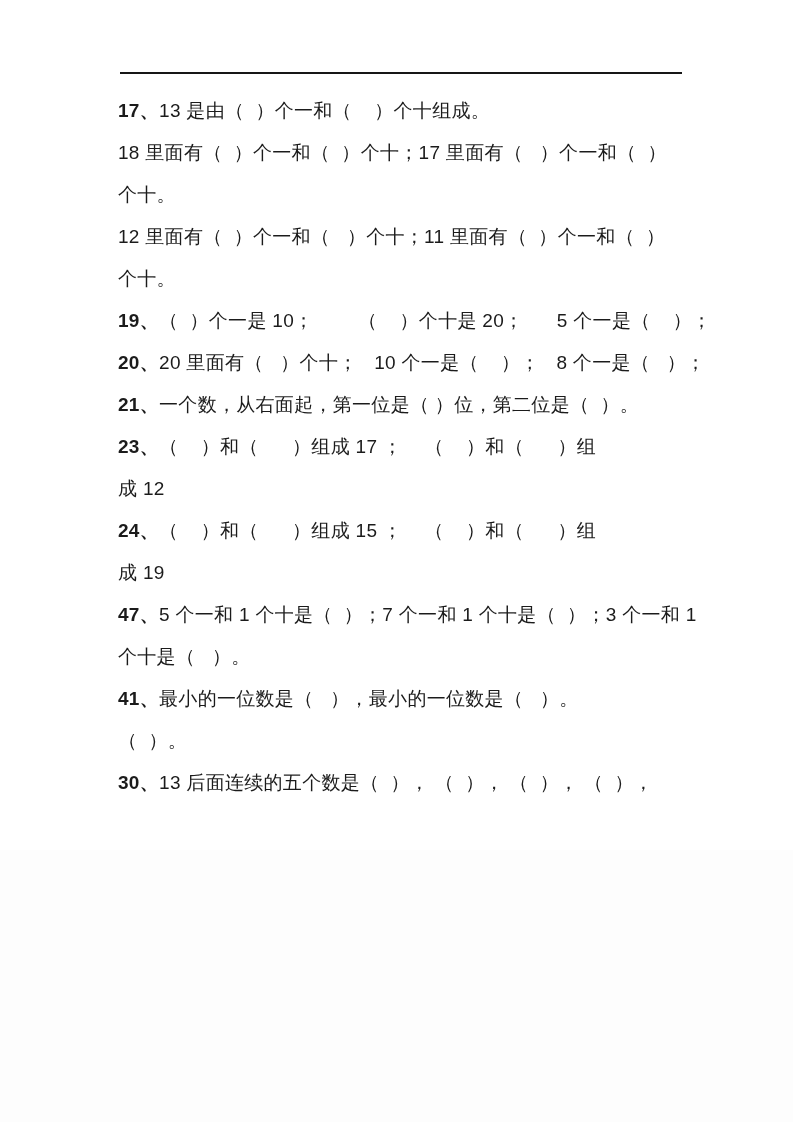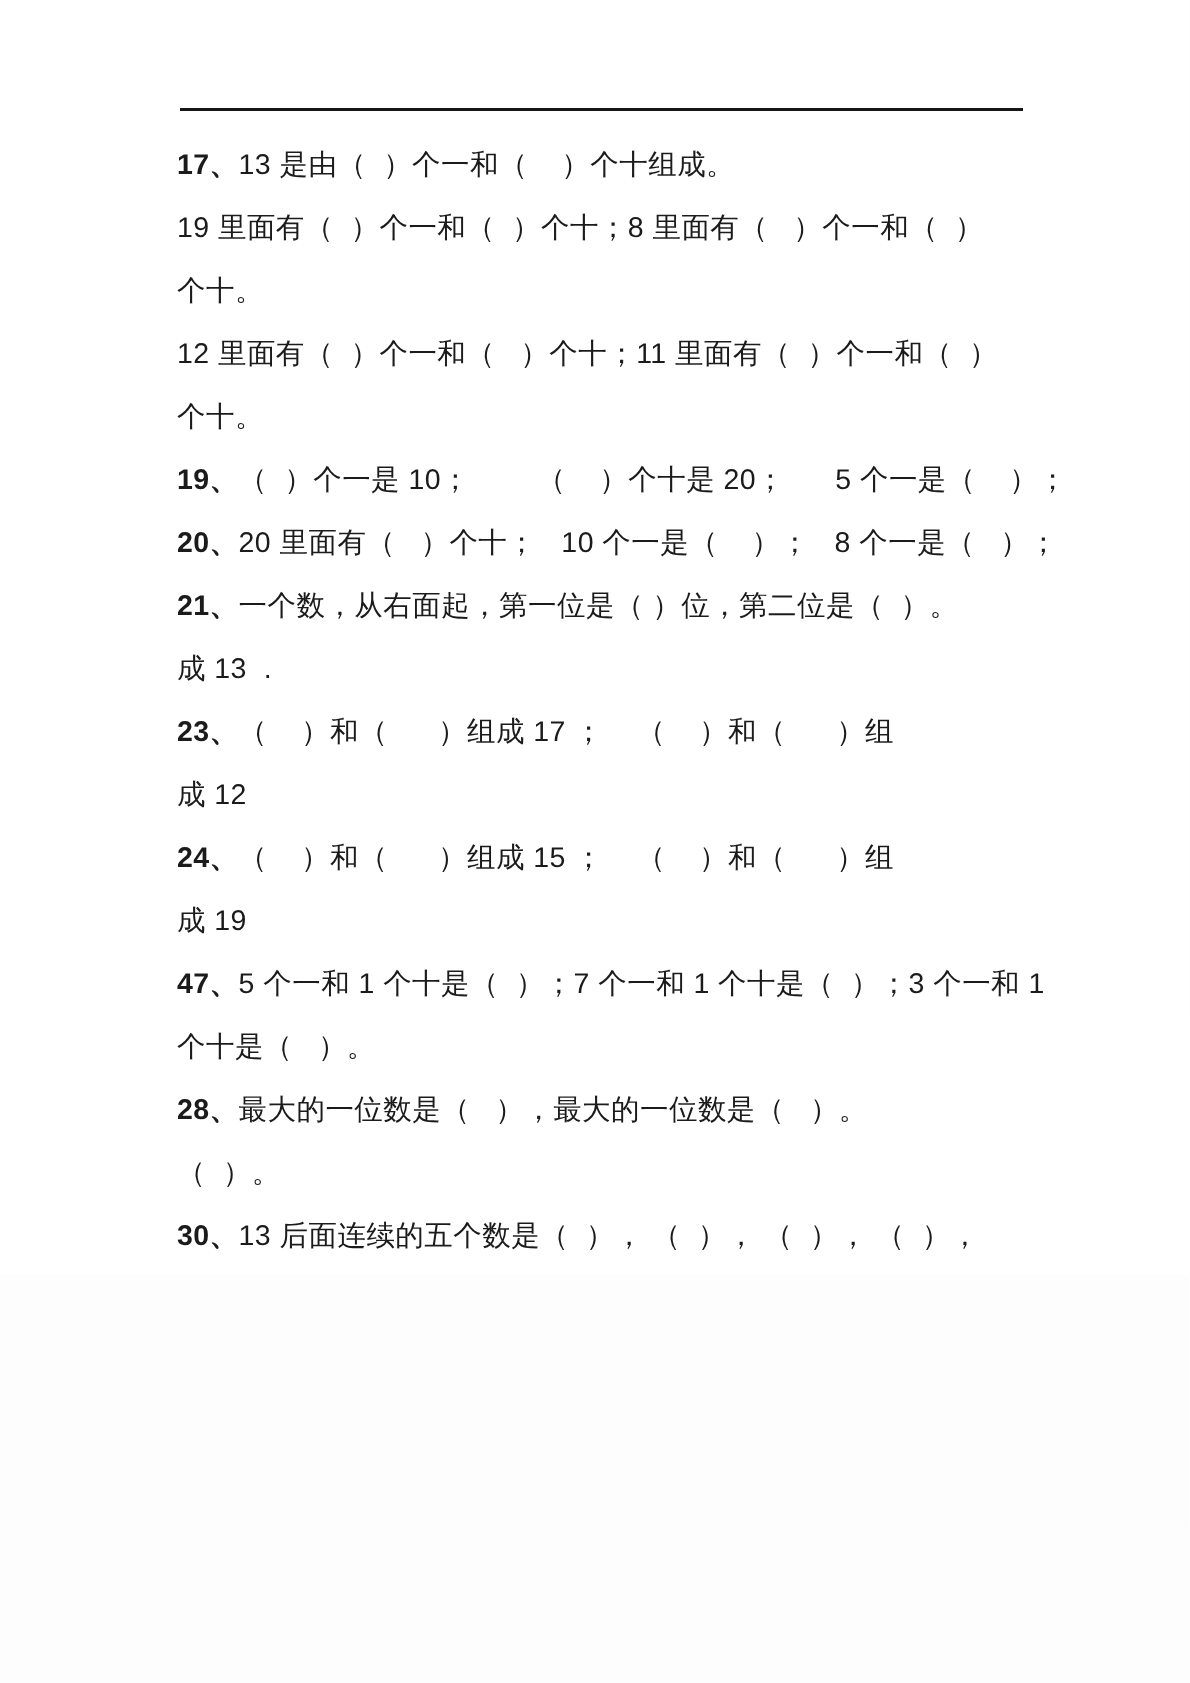--- a/index.html
+++ b/index.html
@@ -45,51 +45,50 @@
   }
 </style>
 </head>
 <body>
 
 <div class="page">
   <hr class="top-rule">
   <div class="lines">
   <div class="line"><span class="num">17、</span><span class="txt">13 是由（  ）个一和（    ）个十组成。</span></div>
 
-  <div class="line"><span class="num"></span><span class="txt">19 里面有（  ）个一和（  ）个十；8 里面有（   ）个一和（  ）</span></div>
+  <div class="line"><span class="num"></span><span class="txt">18 里面有（  ）个一和（  ）个十；17 里面有（   ）个一和（  ）</span></div>
 
   <div class="line"><span class="num"></span><span class="txt">个十。</span></div>
 
   <div class="line"><span class="num"></span><span class="txt">12 里面有（  ）个一和（   ）个十；11 里面有（  ）个一和（  ）</span></div>
 
   <div class="line"><span class="num"></span><span class="txt">个十。</span></div>
 
   <div class="line"><span class="num">19、</span><span class="txt">（  ）个一是 10；        （    ）个十是 20；      5 个一是（    ）；</span></div>
 
   <div class="line"><span class="num">20、</span><span class="txt">20 里面有（   ）个十；   10 个一是（    ）；   8 个一是（   ）；</span></div>
 
   <div class="line"><span class="num">21、</span><span class="txt">一个数，从右面起，第一位是（ ）位，第二位是（  ）。</span></div>
 
 
-  <div class="line"><span class="num"></span><span class="txt">成 13  .</span></div>
 
   <div class="line"><span class="num">23、</span><span class="txt">（    ）和（      ）组成 17 ；    （    ）和（      ）组</span></div>
 
   <div class="line"><span class="num"></span><span class="txt">成 12</span></div>
 
   <div class="line"><span class="num">24、</span><span class="txt">（    ）和（      ）组成 15 ；    （    ）和（      ）组</span></div>
 
   <div class="line"><span class="num"></span><span class="txt">成 19</span></div>
 
 
 
   <div class="line"><span class="num">47、</span><span class="txt">5 个一和 1 个十是（  ）；7 个一和 1 个十是（  ）；3 个一和 1</span></div>
 
   <div class="line"><span class="num"></span><span class="txt">个十是（   ）。</span></div>
 
-  <div class="line"><span class="num">28、</span><span class="txt">最大的一位数是（   ），最大的一位数是（   ）。</span></div>
+  <div class="line"><span class="num">41、</span><span class="txt">最小的一位数是（   ），最小的一位数是（   ）。</span></div>
 
 
   <div class="line"><span class="num"></span><span class="txt">（  ）。</span></div>
 
   <div class="line"><span class="num">30、</span><span class="txt">13 后面连续的五个数是（  ）， （  ）， （  ）， （  ），</span></div>
 </div>
 </div>
 
 </body></html>

